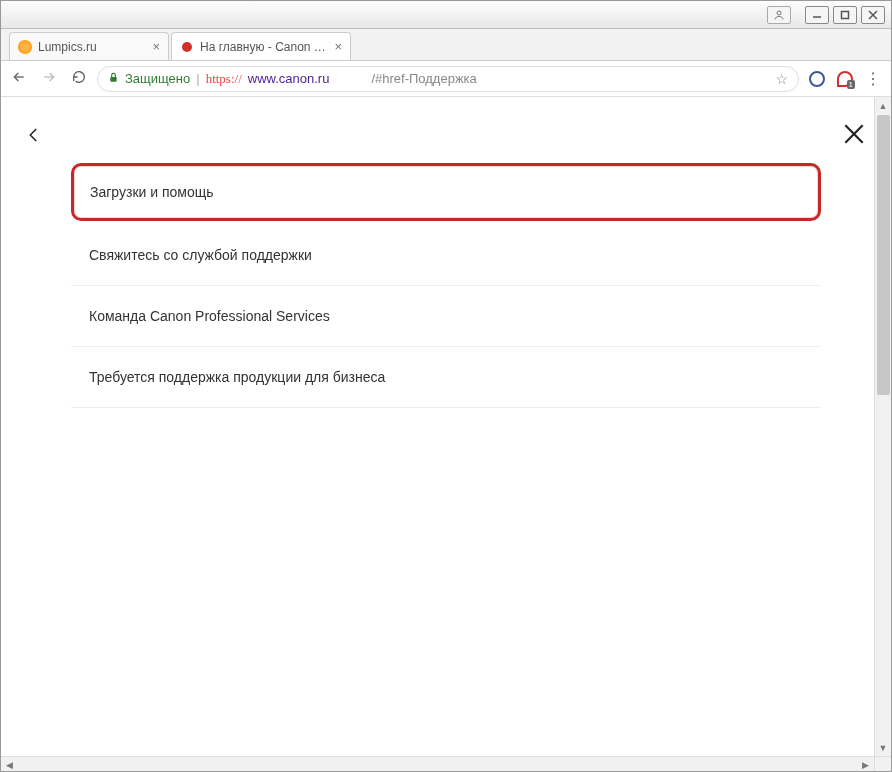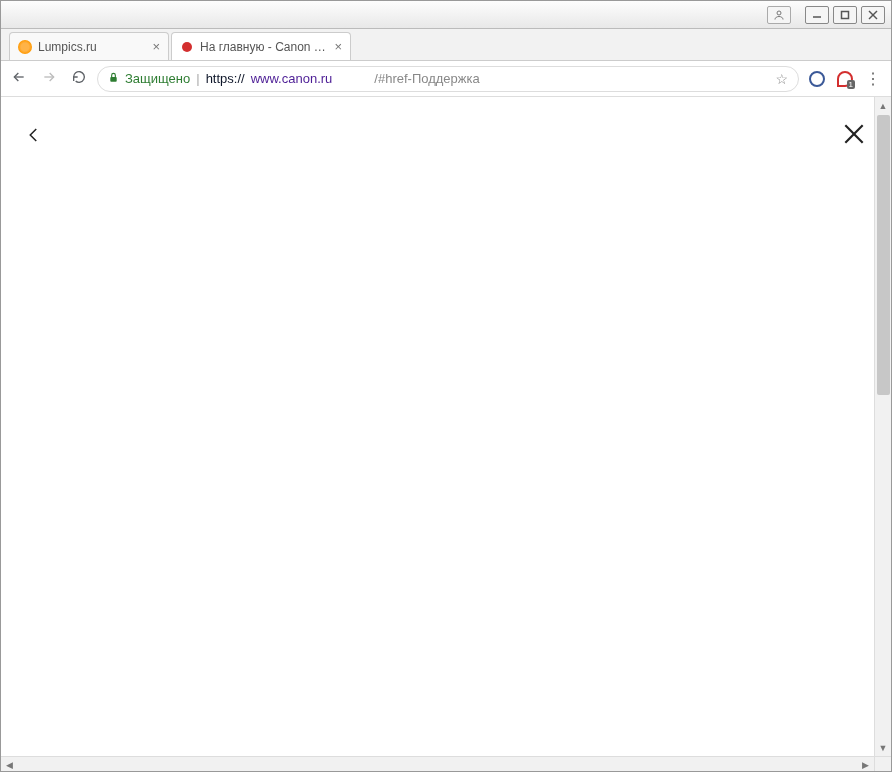--- a/index.html
+++ b/index.html
@@ -114,21 +114,21 @@
   border-radius: 13px;
   display: flex;
   align-items: center;
   padding: 12px 10px;
   font-size: 13px;
   gap: 6px;
 }
 .lock { color: #2e7d32; font-size: 12px; }
 .secure { color: #2e7d32; font-size: 13px; }
 .url-sep { color: #aaa; }
-.url-prot { color: #0f172a; }
+.url-prot { color: #ef4444; font-family: Liberation Serif, serif; }
 .url-host { color: #4c1d95; }
 .url-path { color: #888; margin-left: 36px; }
 .addr-star { margin-left: auto; color: #888; font-size: 14px; }
 .right-icons { display: flex; gap: 12px; align-items: center; }
 .ext-smile {
   width: 16px; height: 16px; border-radius: 50%;
   border: 2px solid #3b5998;
   position: relative;
 }
 .ext-red {
@@ -320,20 +320,34 @@
             <polyline points="15 4 7 12 15 20"></polyline>
           </svg>
       </span>
       <span class="close-x">
         <svg viewBox="0 0 24 24" fill="none" stroke="#222" stroke-width="2">
             <line x1="4" y1="4" x2="20" y2="20"></line>
             <line x1="20" y1="4" x2="4" y2="20"></line>
           </svg>
       </span>
     </div>
+    <div class="menu-list">
+      <div class="menu-item highlighted">
+        <span>Загрузки и помощь</span>
+      </div>
+      <div class="menu-item">
+        <span>Свяжитесь со службой поддержки</span>
+      </div>
+      <div class="menu-item">
+        <span>Команда Canon Professional Services</span>
+      </div>
+      <div class="menu-item">
+        <span>Требуется поддержка продукции для бизнеса</span>
+      </div>
+    </div>
   </div>
 
   <div class="scroll-v">
     <div class="arrow up">▲</div>
     <div class="thumb"></div>
     <div class="arrow down">▼</div>
   </div>
   <div class="scroll-h">
     <div class="arrow left">◀</div>
     <div class="arrow right">▶</div>

